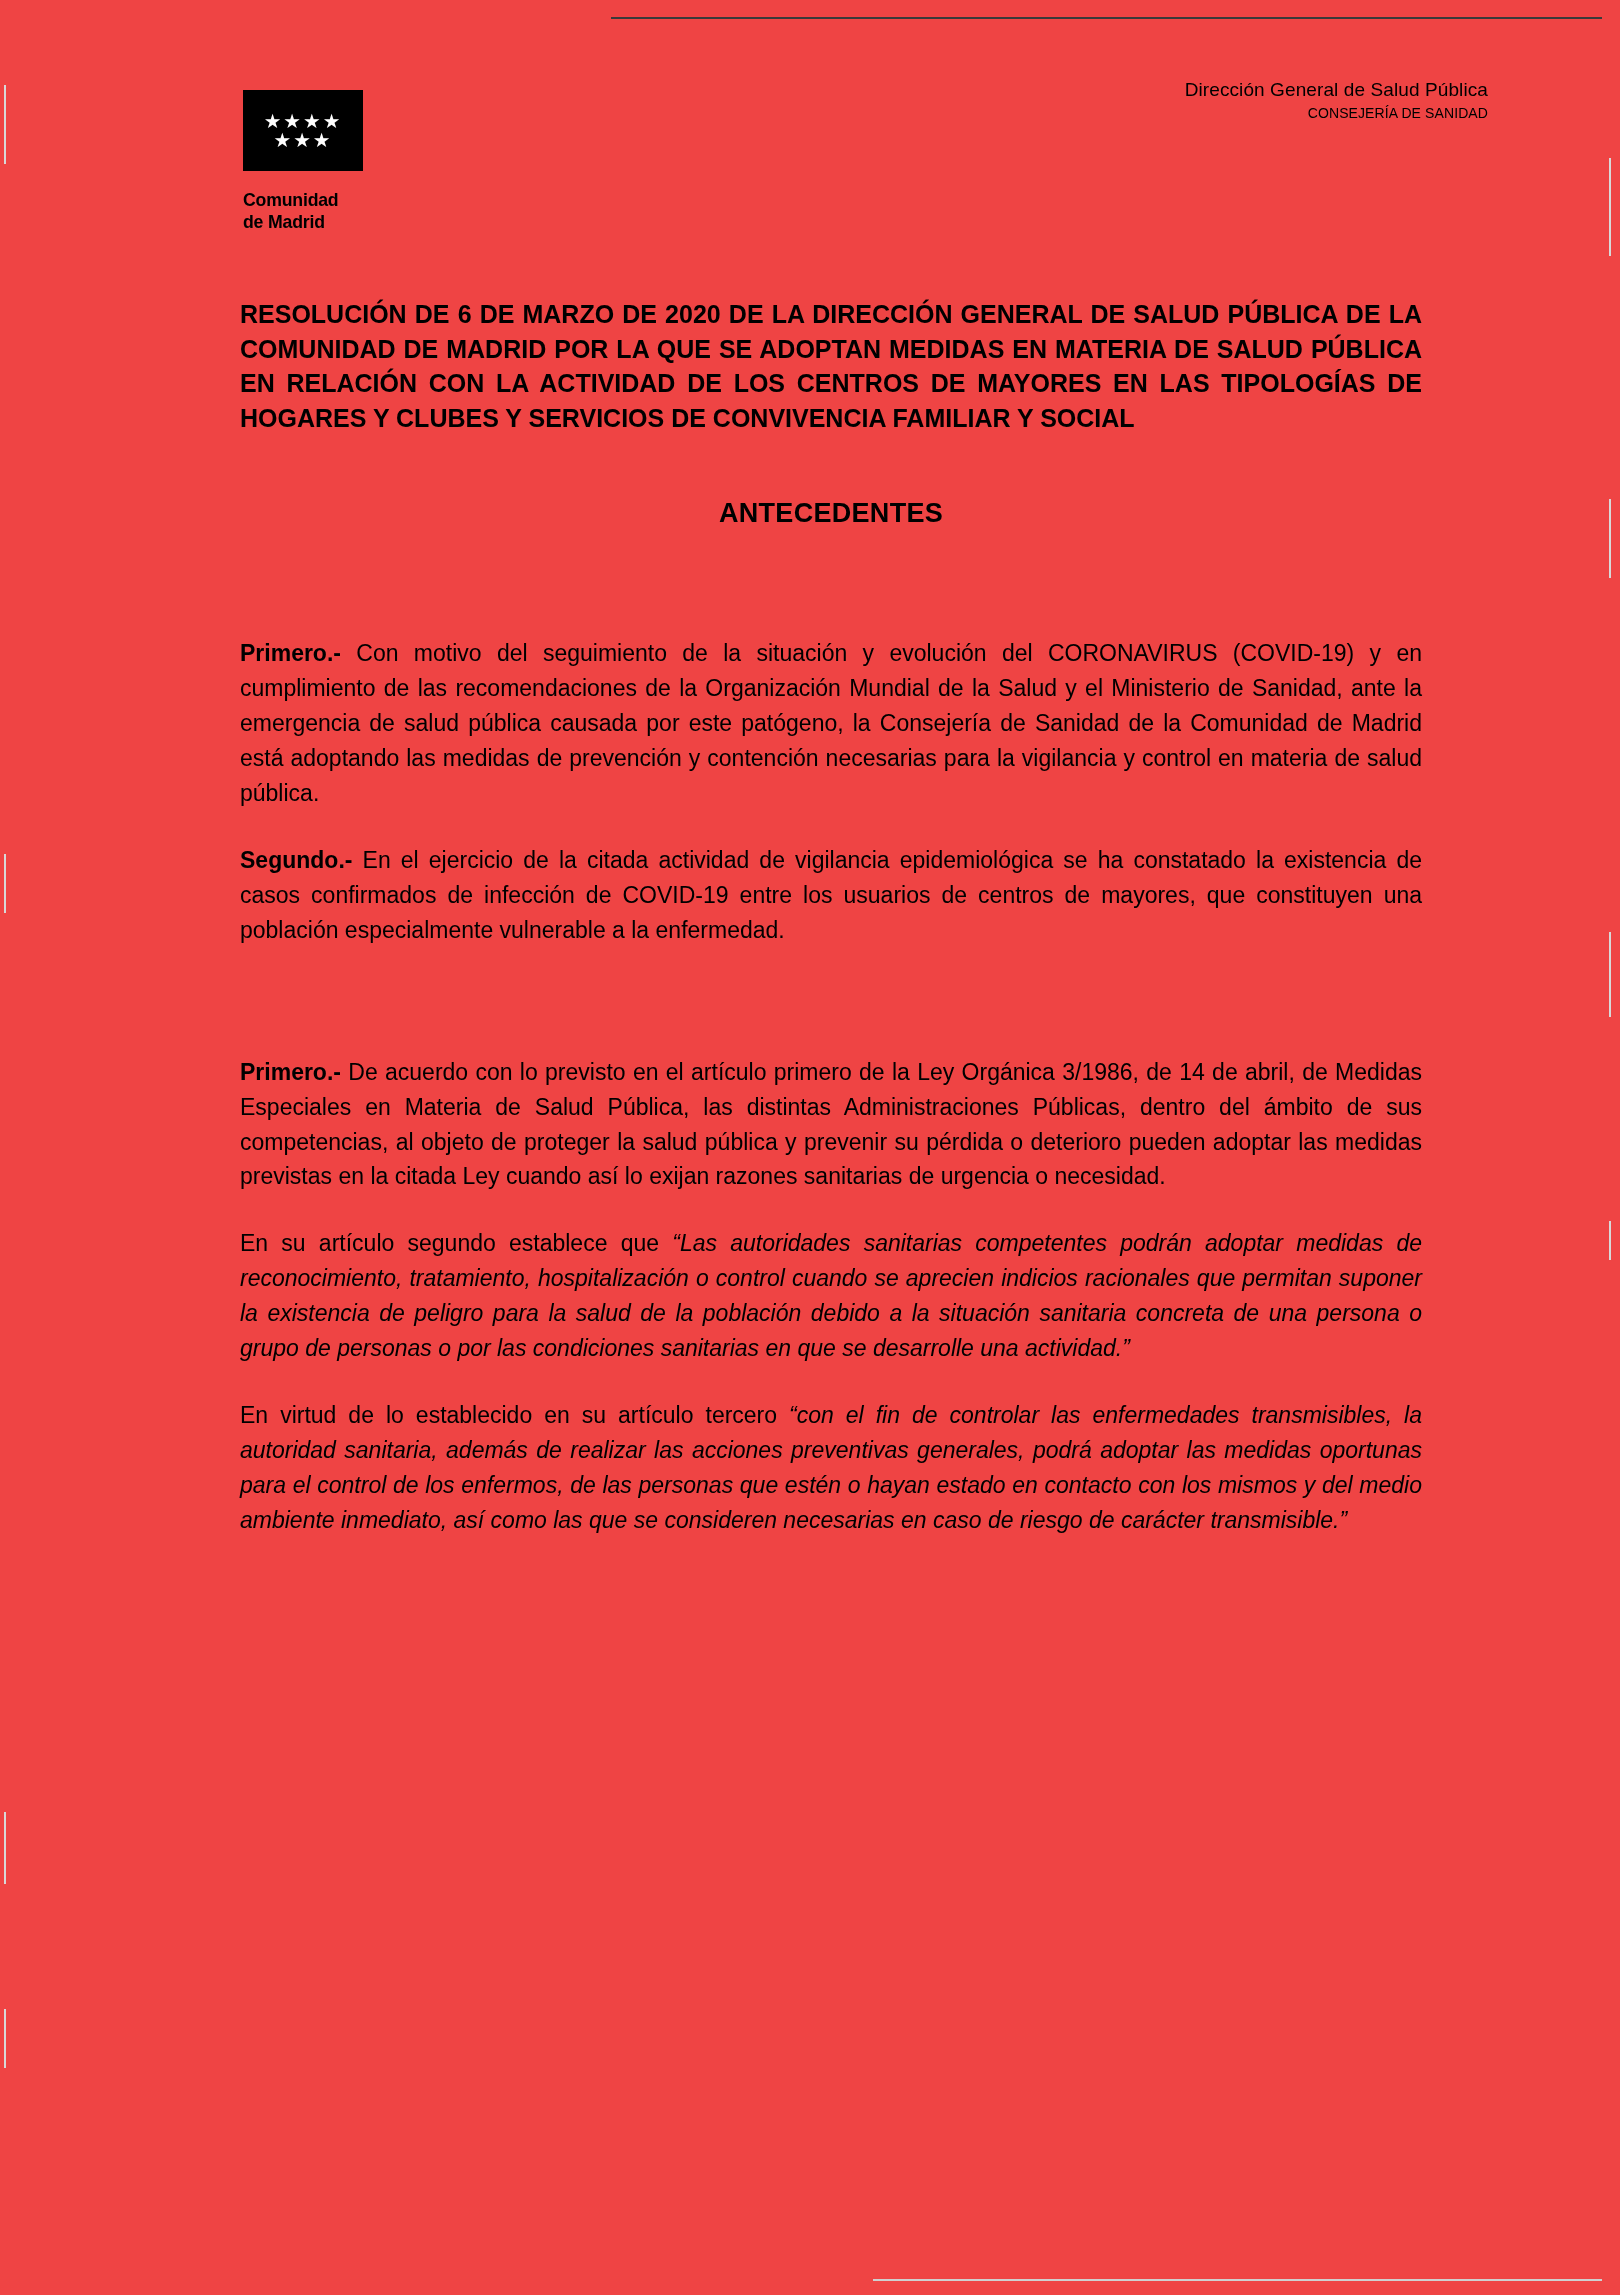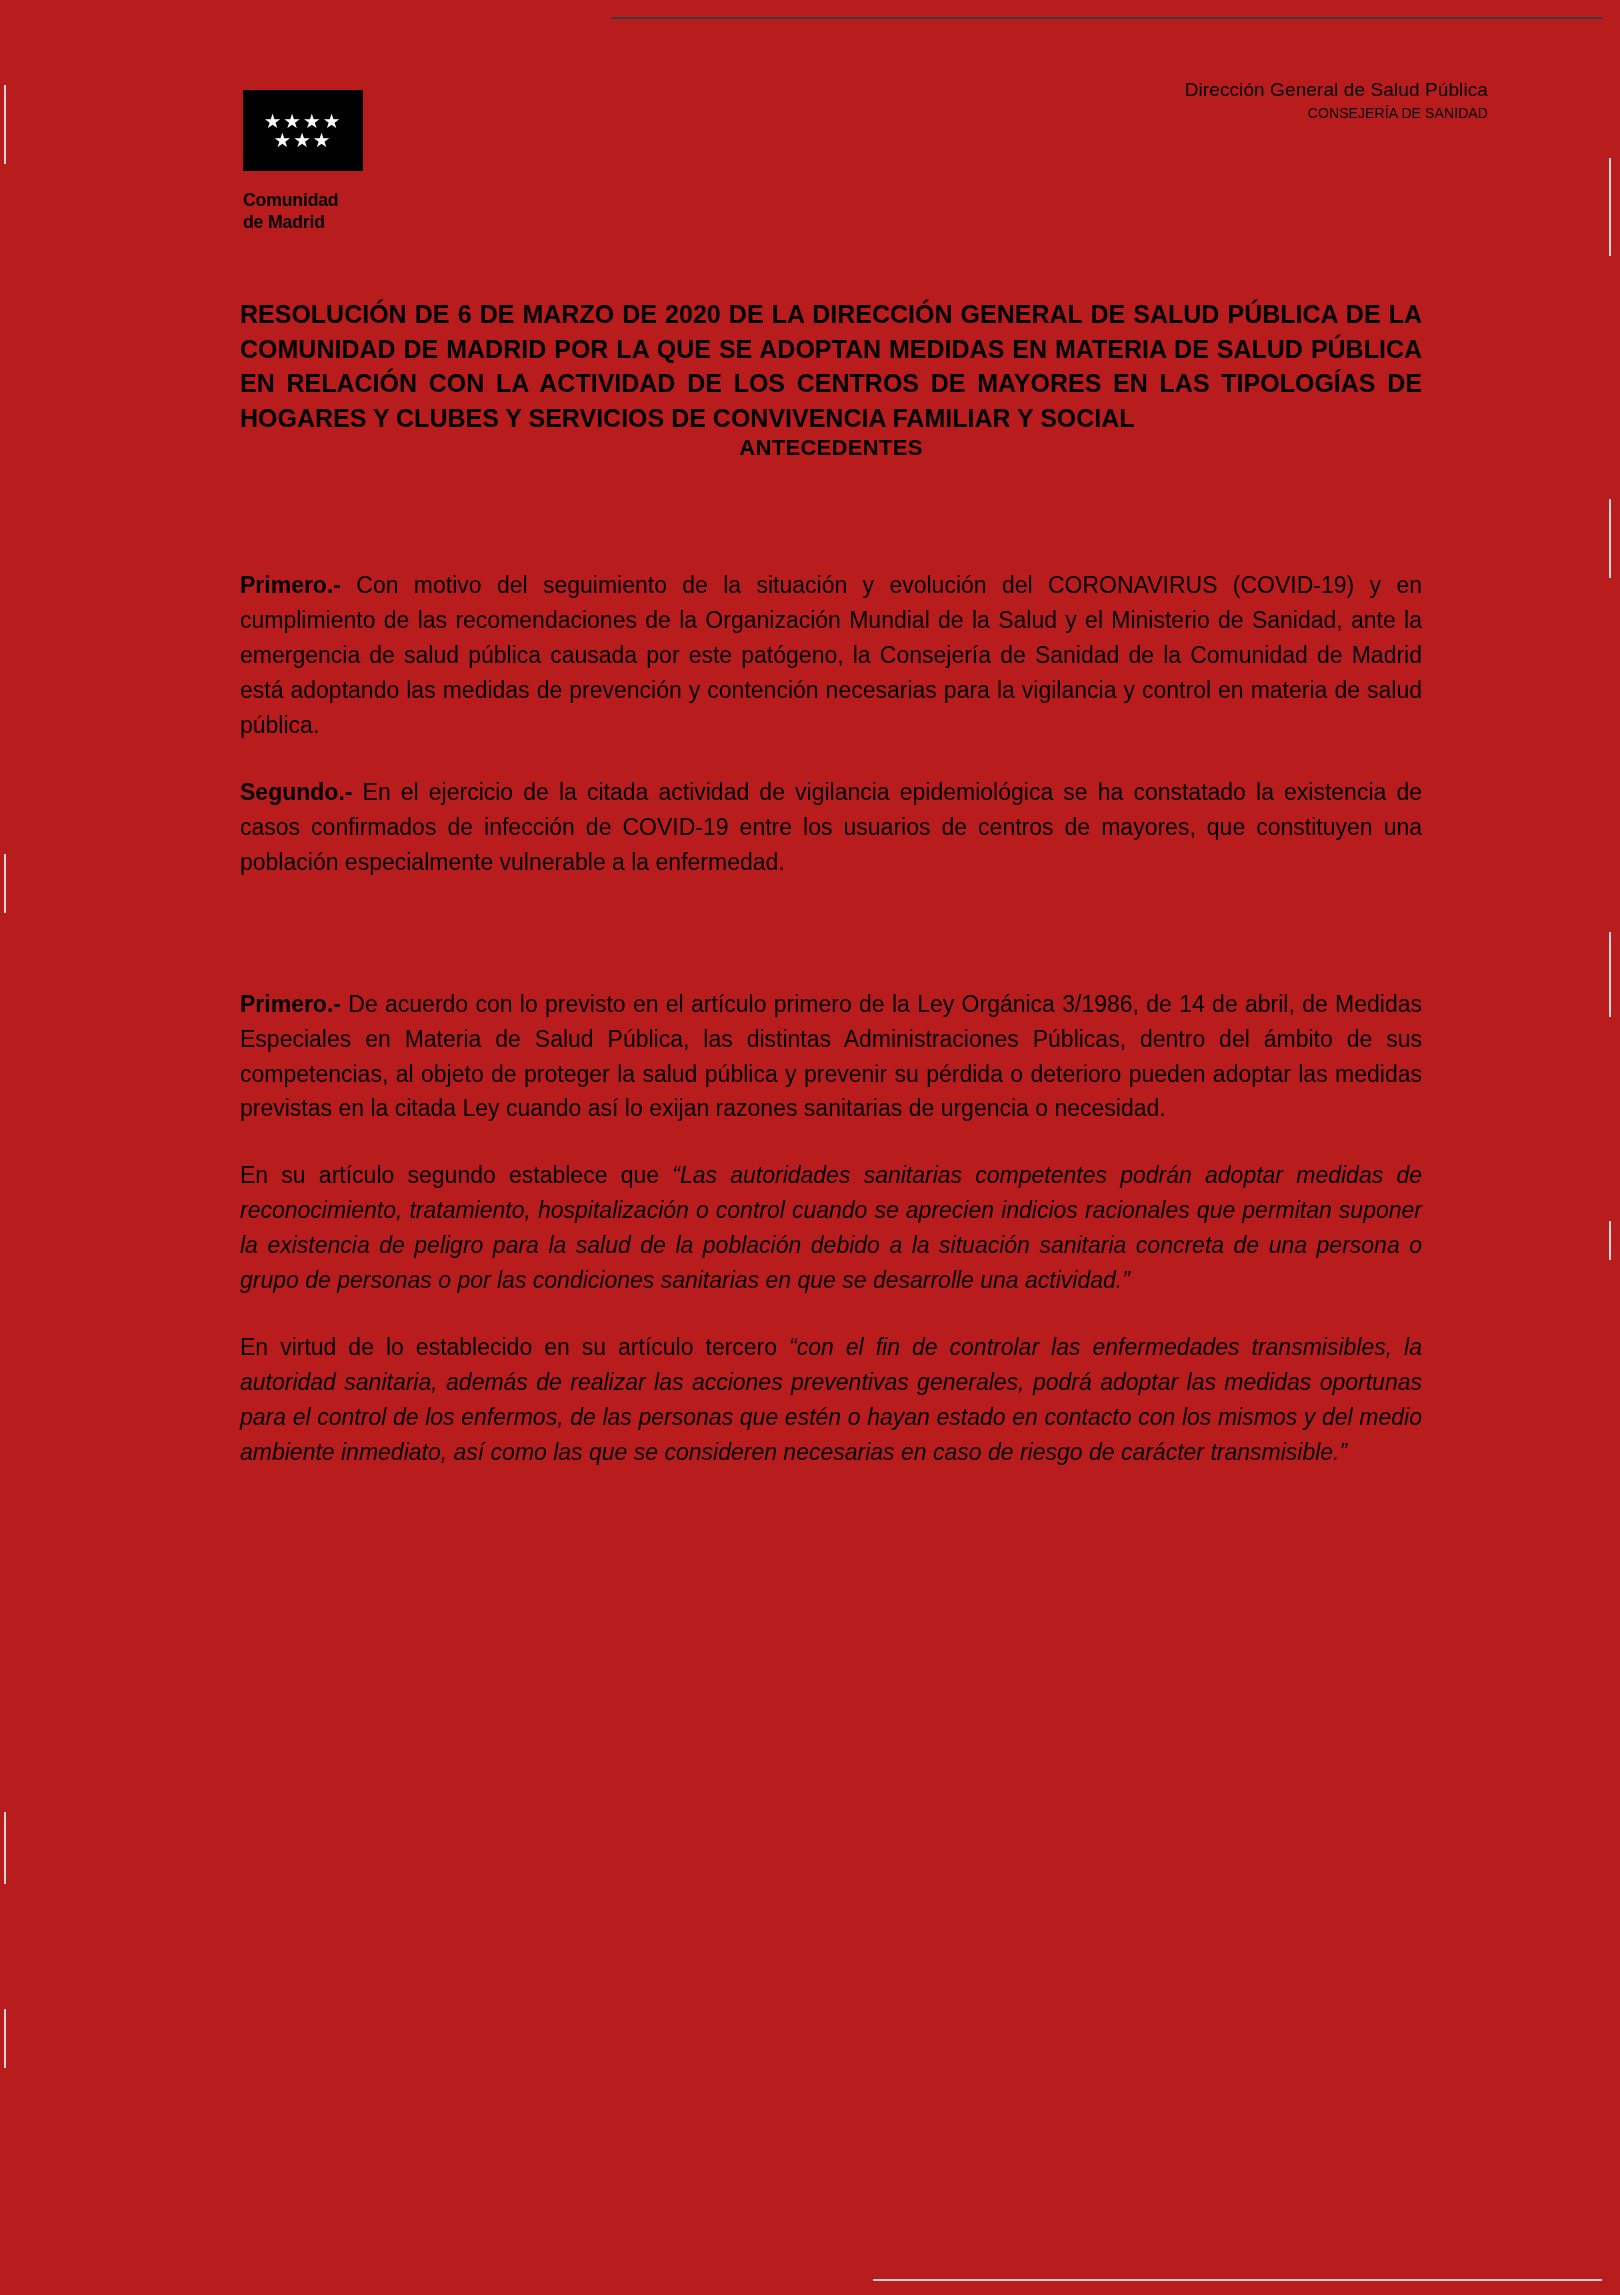--- a/index.html
+++ b/index.html
@@ -8,21 +8,21 @@
     background: #ffffff;
   }
   body {
     font-family: "Liberation Sans", sans-serif;
     color: #000000;
   }
   .page {
     position: relative;
     width: 1621px;
     height: 2295px;
-    background: #b91c1c;
+    background: #ef4444;
     overflow: hidden;
   }
 
   
   .scan-top-rule {
     position: absolute;
     top: 17px;
     left: 611px;
     width: 991px;
     height: 2px;
@@ -116,23 +116,24 @@
   }
   .title {
     font-size: 25px;
     font-weight: bold;
     line-height: 1.38;
     text-align: justify;
     text-align-last: left;
     letter-spacing: 0px;
   }
   .section-heading {
-    font-size: 22px;
+    font-size: 27px;
     font-weight: bold;
     text-align: center;
+    margin-top: 63px;
     letter-spacing: 0.3px;
   }
   .para {
     font-size: 23px;
     line-height: 1.52;
     text-align: justify;
     margin-top: 33px;
   }
   .para.first-after-heading { margin-top: 107px; }
   .para b { font-weight: bold; }

